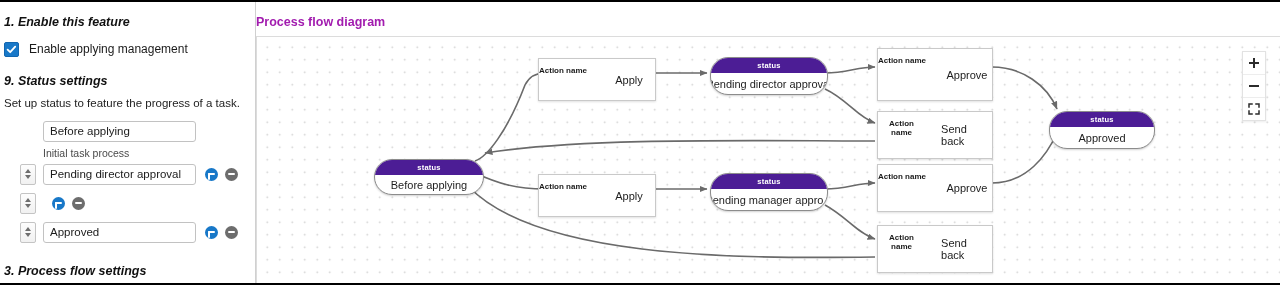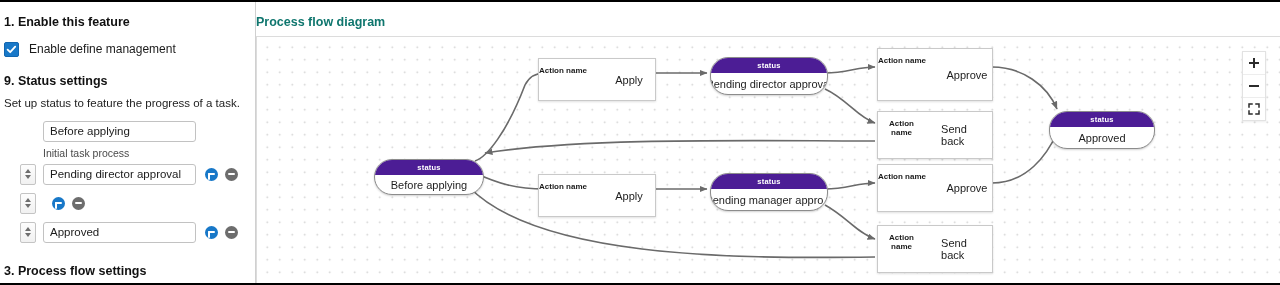--- a/index.html
+++ b/index.html
@@ -37,20 +37,21 @@
     position: relative;
   }
   .section-title {
     font-weight: bold;
     font-size: 12.5px;
     color: #111;
     margin: 0;
     padding: 0;
     position: absolute;
     left: 4px;
+    font-style: italic;
   }
   .st1 { top: 13px; }
   .st2 { top: 72px; }
   .st3 { top: 262px; }
 
   .checkbox-row {
     position: absolute;
     left: 4px;
     top: 39px;
     display: flex;
@@ -168,21 +169,21 @@
     position: relative;
     background: #fff;
     box-sizing: border-box;
   }
   .diagram-title {
     position: absolute;
     left: 0px;
     top: 13px;
     font-weight: bold;
     font-size: 12.5px;
-    color: #0f766e;
+    color: #a21caf;
     padding-left: 0;
   }
   .diagram-title-wrap {
     position: absolute;
     left: 0;
     top: 0;
     width: 100%;
     height: 34px;
     padding-left: 0;
   }
@@ -307,21 +308,21 @@
   <div class="settings-panel">
 
     <div class="section-title st1">1. Enable this feature</div>
 
     <div class="checkbox-row">
       <span class="checkbox">
         <svg width="11" height="11" viewBox="0 0 11 11" aria-hidden="true">
           <path d="M1.6 5.6 L4.2 8.2 L9.2 2.6" fill="none" stroke="#ffffff" stroke-width="1.8" stroke-linecap="round" stroke-linejoin="round"></path>
         </svg>
       </span>
-      <span class="checkbox-label">Enable define management</span>
+      <span class="checkbox-label">Enable applying management</span>
     </div>
 
     <div class="section-title st2">9. Status settings</div>
 
     <div class="helper-text">Set up status to feature the progress of a task.</div>
 
     <div class="status-rows">
 
       <div class="status-row initial">
         <input class="status-input" type="text" readonly="" value="Before applying" style="">

